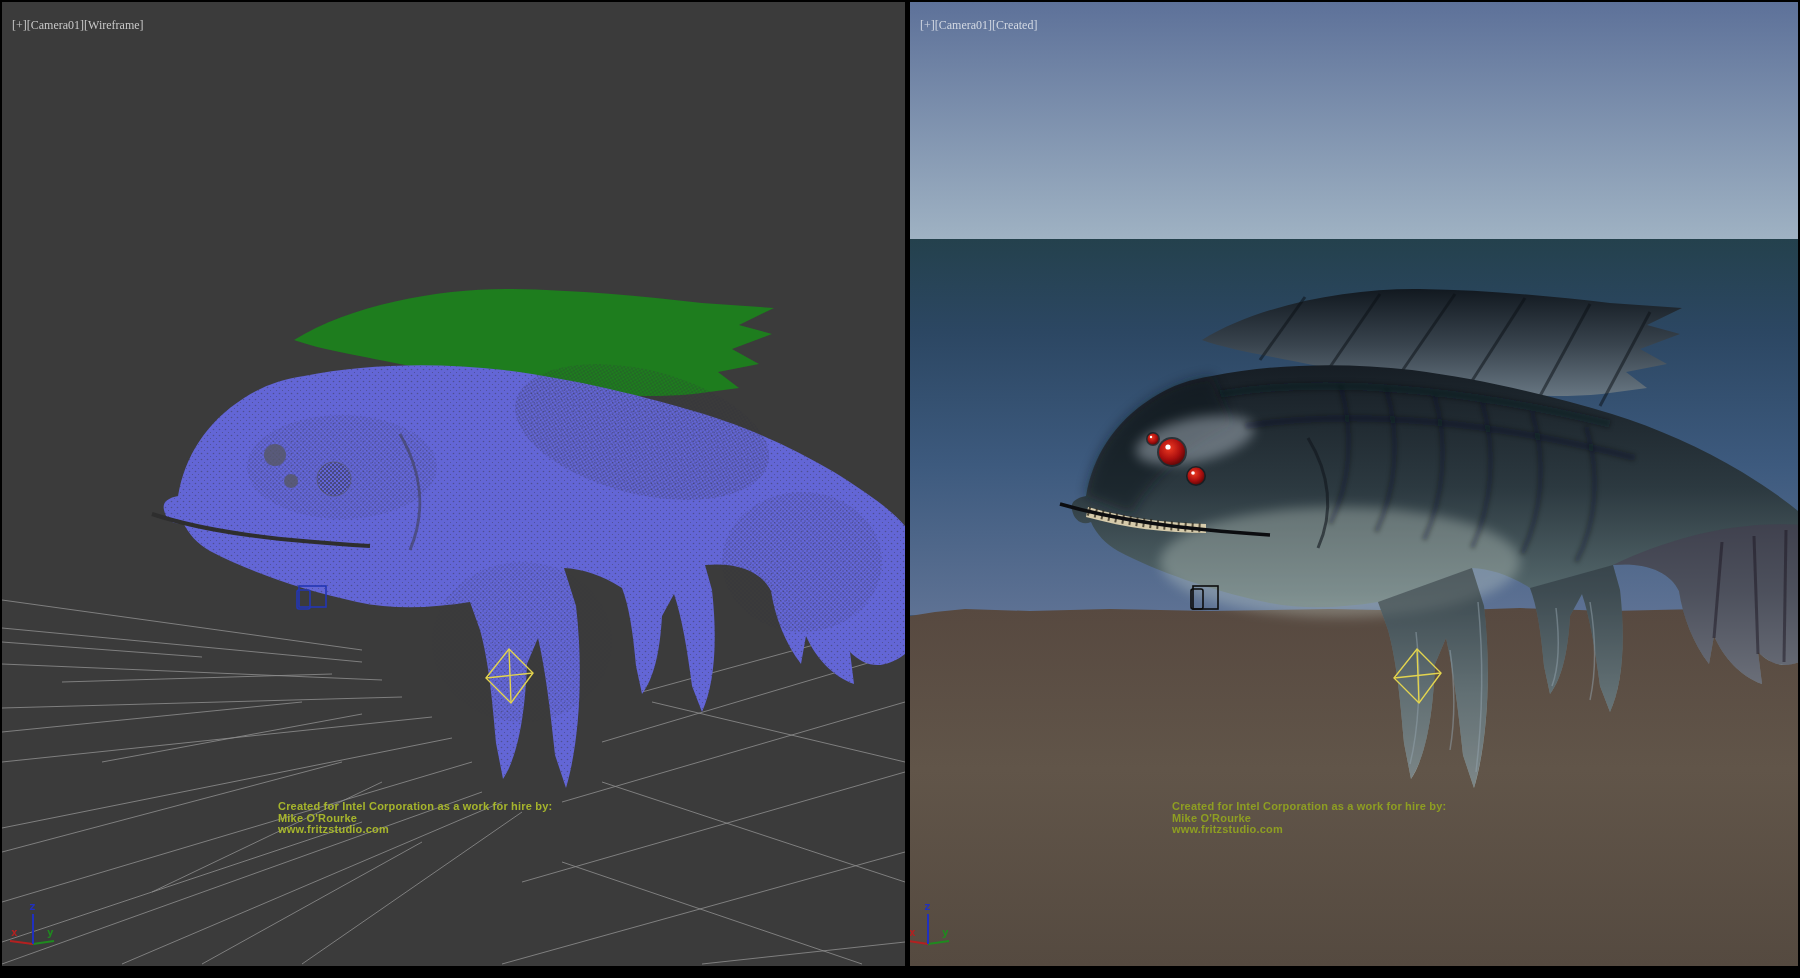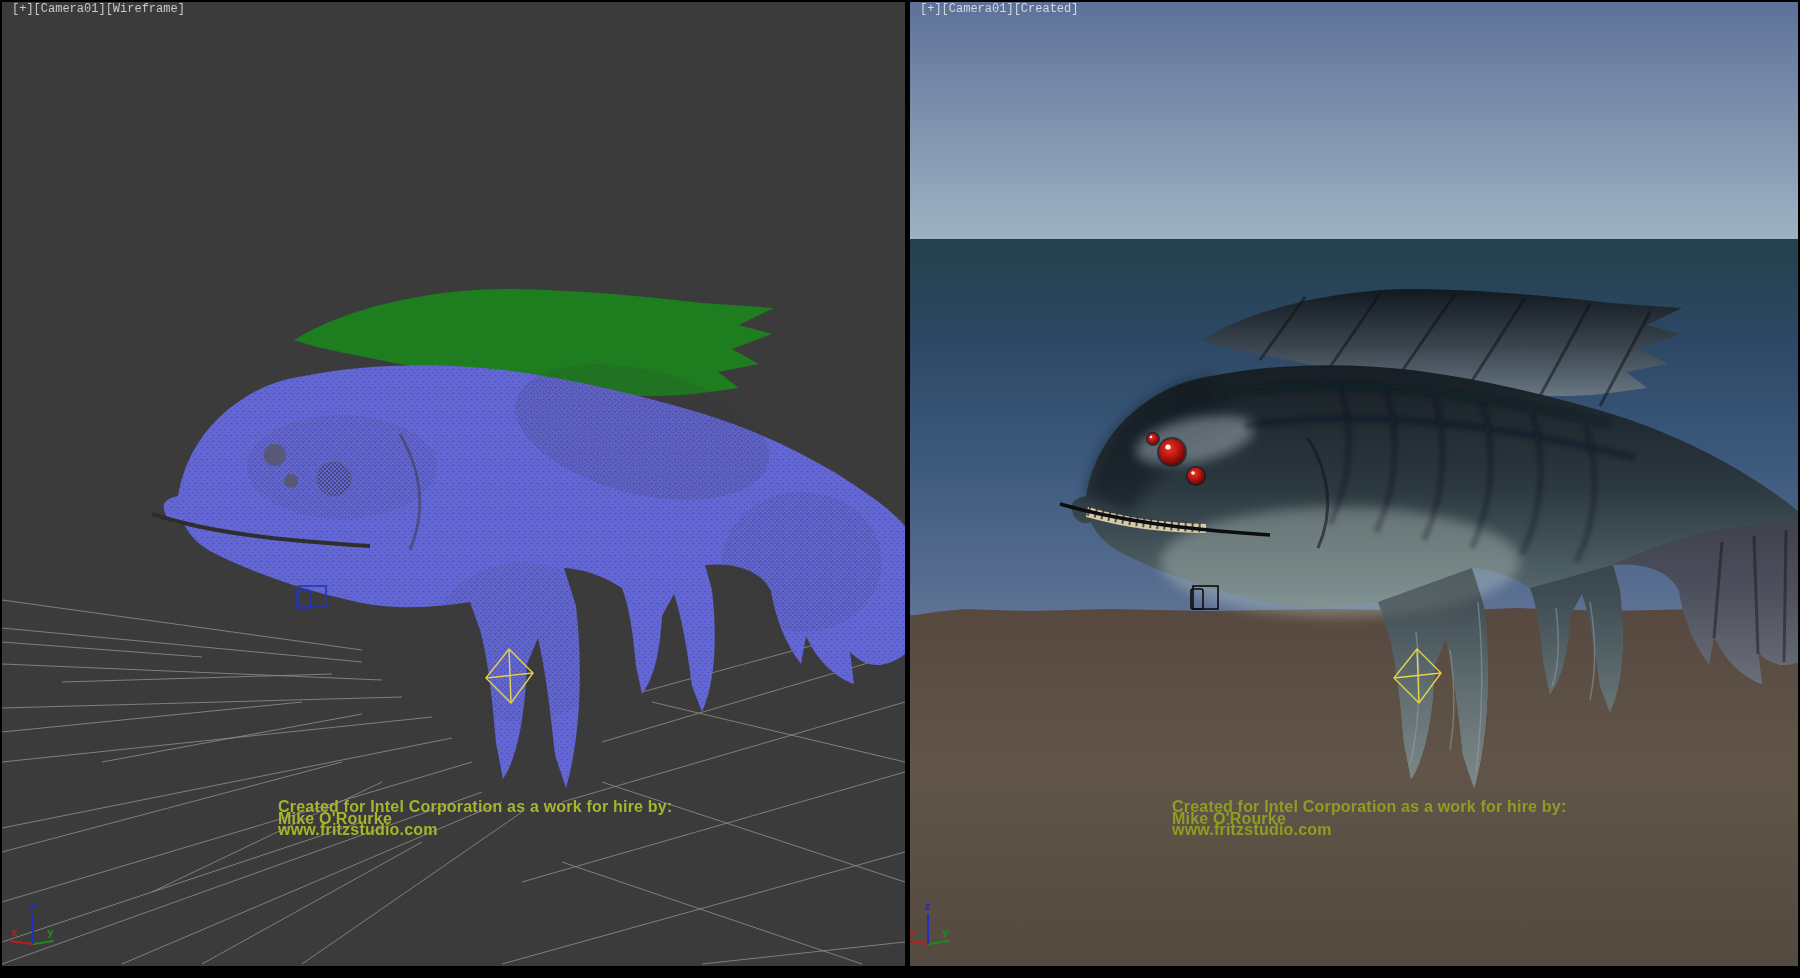--- a/index.html
+++ b/index.html
@@ -7,32 +7,32 @@
     width:1800px;height:978px;position:relative;overflow:hidden;
     background:var(--frame_black,#000);
     font-family:"Liberation Sans",sans-serif;
   }
   .viewport{position:absolute;top:2px;height:964px;overflow:hidden;}
   #vp-left{left:2px;width:903px;background:var(--left_bg,#3b3b3b);}
   #vp-right{left:910px;width:888px;background:#3d5a7e;}
   .vp-svg{position:absolute;left:0;top:0;}
 
   .vp-label{
-    position:absolute;left:10px;top:0;
-    font-family:Liberation Mono, monospace;
+    position:absolute;left:10px;top:16px;
+    font-family:Liberation Serif, serif;
     font-size:12px;line-height:14px;letter-spacing:0px;
     user-select:none;white-space:nowrap;
   }
   #vp-left .vp-label{color:var(--label_left,#c9c9c9);}
   #vp-right .vp-label{color:var(--label_right,#d3d9e3);}
   .vp-label span{cursor:pointer;}
 
   .watermark{
     position:absolute;top:799px;
-    font-size:16px;line-height:11.5px;font-weight:bold;
+    font-size:11px;line-height:11.5px;font-weight:bold;
     letter-spacing:0.2px;white-space:nowrap;
   }
   #vp-left .watermark{left:276px;color:var(--watermark_left,#a6b52c);}
   #vp-right .watermark{left:262px;color:var(--watermark_right,#8e9e22);}
 
   .grid-lines line{stroke:var(--grid_line,#909090);stroke-width:1;stroke-opacity:.8;}
   .wf-dorsal{fill:var(--wireframe_green,#1e7d1e);}
   .wf-body{fill:var(--wireframe_blue,#6366d6);}
   .helper-box-left rect{fill:none;stroke:var(--helper_blue,#2336b4);stroke-width:1.6;}
   .helper-box-right rect{fill:none;stroke:var(--helper_black,#0d0d0d);stroke-width:1.6;}

